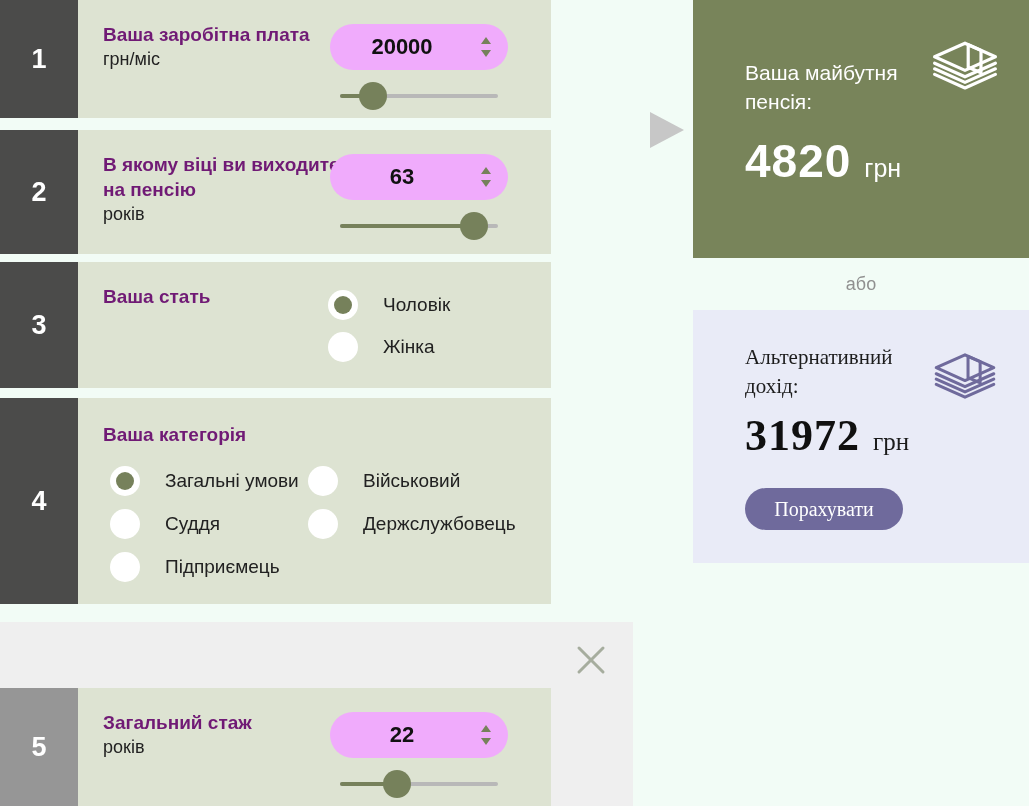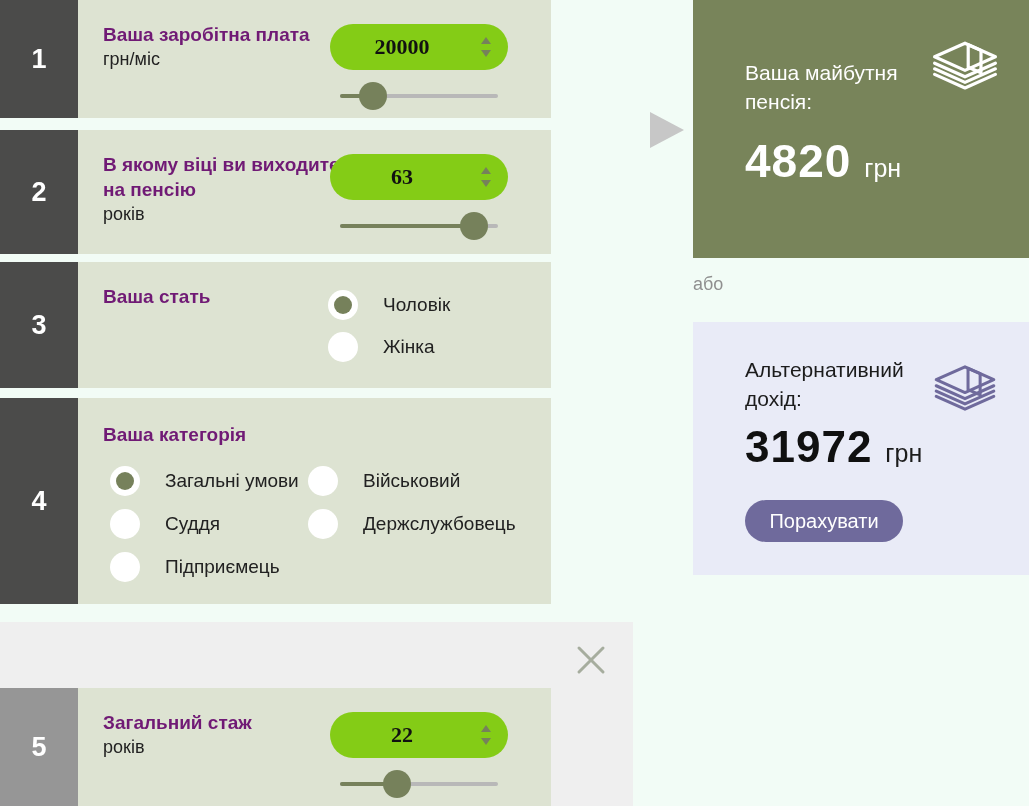--- a/index.html
+++ b/index.html
@@ -21,21 +21,21 @@
   .s5{position:absolute;top:66px;left:0;width:551px;height:118px;background:var(--section_bg);display:flex;}
   .badge{width:78px;flex:0 0 78px;background:var(--badge_dark);color:#fff;display:flex;align-items:center;justify-content:center;
          font-size:27px;font-weight:bold;}
   .s5 .badge{background:var(--badge_light);}
   .body{position:relative;flex:1;}
   .label{position:absolute;left:25px;top:22px;width:238px;}
   .label .t{font-weight:bold;font-size:19px;line-height:1.32;color:#701a75;}
   .label .u{font-size:18px;line-height:1.35;color:#222;}
 
   
-  .pill{position:absolute;left:252px;top:24px;width:178px;height:46px;background:#84cc16;border-radius:23px;font-family:Liberation Serif, serif;}
+  .pill{position:absolute;left:252px;top:24px;width:178px;height:46px;background:#f0abfc;border-radius:23px;}
   .pill .val{display:block;line-height:46px;text-align:center;padding-right:34px;font-size:22px;font-weight:bold;color:#111;}
   .spin{position:absolute;right:15px;top:0;height:46px;width:12px;display:flex;flex-direction:column;justify-content:center;gap:6px;cursor:pointer;}
   .spin i{display:block;width:0;height:0;border-left:5px solid transparent;border-right:5px solid transparent;}
   .spin .up{border-bottom:7px solid var(--accent_olive);}
   .spin .dn{border-top:7px solid var(--accent_olive);}
 
   
   .slider{position:absolute;left:262px;top:82px;width:158px;height:28px;cursor:pointer;}
   .slider .track{position:absolute;left:0;right:0;top:12px;height:4px;background:var(--track_gray);border-radius:2px;}
   .slider .fill{position:absolute;left:0;top:12px;height:4px;background:var(--accent_olive);border-radius:2px;width:var(--pct,20%);}
@@ -54,33 +54,33 @@
   
   .overlay{position:absolute;left:0;top:622px;width:633px;height:188px;background:var(--overlay_bg);}
   .close{position:absolute;right:26px;top:22px;width:32px;height:32px;cursor:pointer;}
   .bottom-strip{position:absolute;left:0;top:806px;width:1029px;height:4px;background:#fdfefd;}
 
   
   .arrow{position:absolute;left:650px;top:112px;width:0;height:0;
          border-top:18px solid transparent;border-bottom:18px solid transparent;border-left:34px solid var(--arrow_gray);}
   .panel{position:absolute;left:693px;width:336px;}
   .panel.green{top:0;height:258px;background:var(--panel_green);color:#fff;padding-left:48px;}
-  .panel.purple{top:322px;height:253px;background:var(--panel_purple);color:#1c1c1c;}
+  .panel.purple{top:310px;height:253px;background:var(--panel_purple);color:#1c1c1c;font-family:Liberation Serif, serif;}
   .money{position:absolute;right:28px;top:36px;width:72px;height:56px;}
   .panel.purple .money{right:30px;top:38px;width:68px;height:53px;color:var(--accent_purple);}
   .panel.green .money{color:#fff;}
   .plabel{position:absolute;left:52px;top:58px;width:175px;font-size:21px;line-height:1.4;}
   .panel.purple .plabel{top:33px;}
   .pvalue{position:absolute;left:52px;display:flex;align-items:baseline;gap:13px;}
   .panel.green .pvalue{top:134px;}
   .panel.purple .pvalue{top:100px;}
   .pvalue .big{font-size:46px;font-weight:bold;letter-spacing:1px;}
   .panel.purple .pvalue .big{font-size:44px;color:#101010;}
   .pvalue .cur{font-size:25px;}
-  .or{position:absolute;left:693px;top:274px;width:336px;text-align:left;font-size:18px;color:var(--or_gray);}
+  .or{position:absolute;left:693px;top:274px;width:336px;text-align:center;font-size:18px;color:var(--or_gray);}
   .calc-btn{position:absolute;left:52px;top:178px;width:158px;height:42px;border:none;border-radius:21px;
             background:var(--accent_purple);color:#fff;font-size:20px;font-family:inherit;cursor:pointer;text-align:center;}
 </style>
 </head>
 <body>
 
 <div class="stage">
 
   <section class="step s1">
     <div class="badge">1</div>

